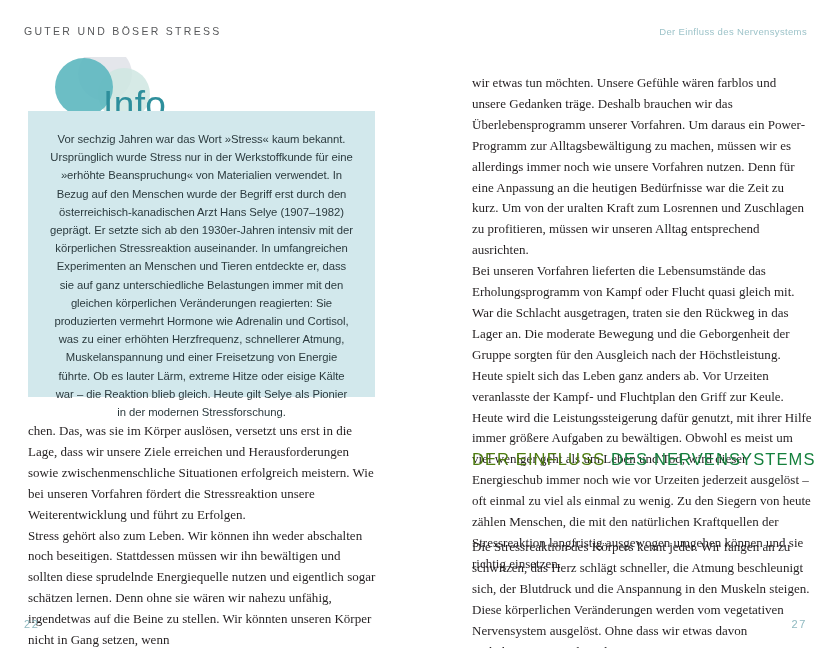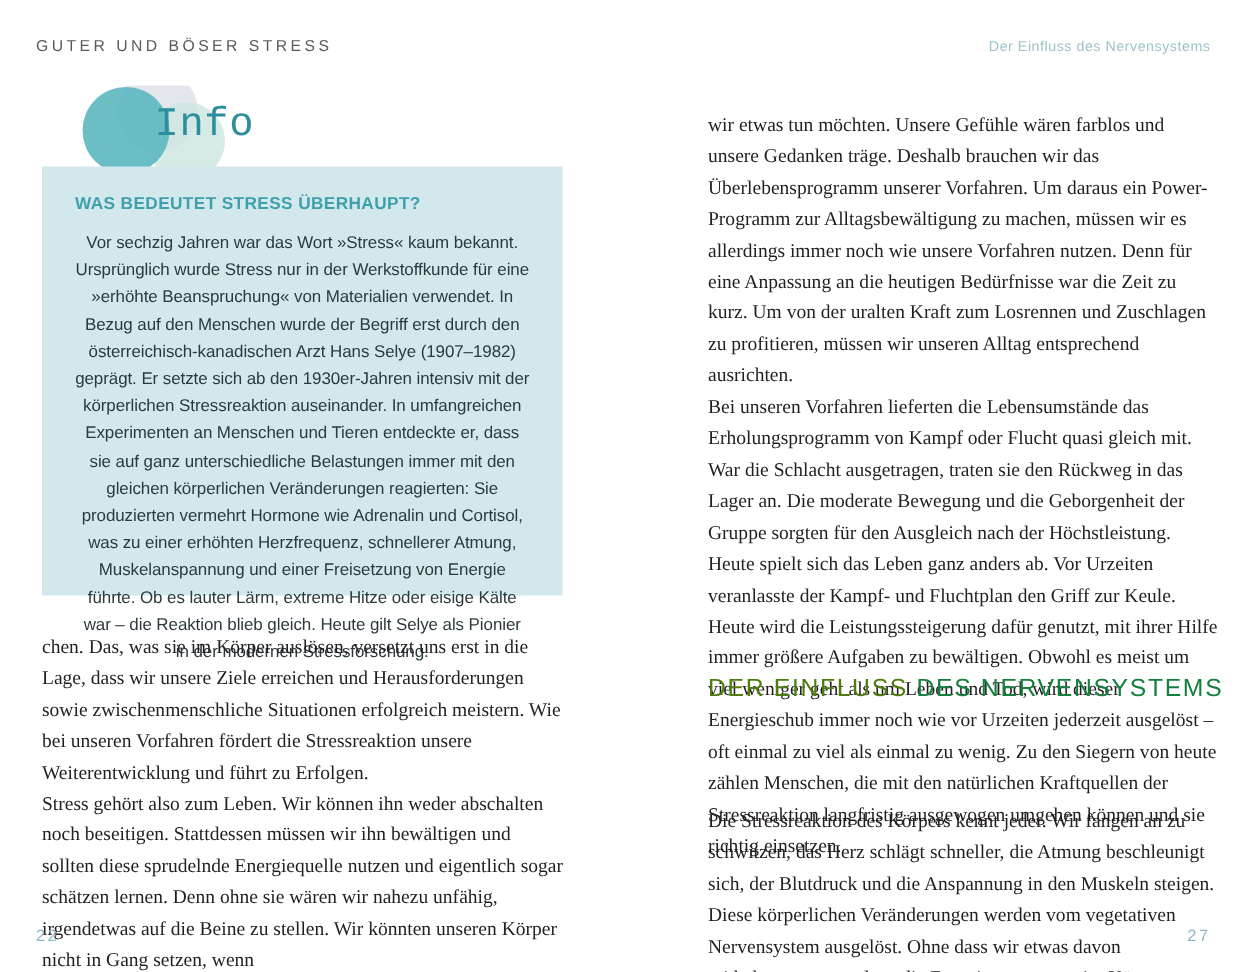--- a/index.html
+++ b/index.html
@@ -62,23 +62,23 @@
     position: absolute;
     left: 38px;
     top: 57px;
     width: 200px;
     height: 62px;
   }
   .info-badge svg { display: block; }
   .info-word {
     position: absolute;
     left: 103px;
-    top: 71px;
-    font-family: Liberation Mono, monospace;
-    font-size: 27px;
+    top: 86px;
+    font-family: Liberation Sans, sans-serif;
+    font-size: 37px;
     font-weight: 400;
     color: #2e8f9c;
     letter-spacing: 0.4px;
     line-height: 1;
   }
 
   
   .info-box {
     position: absolute;
     left: 28px;
@@ -168,21 +168,20 @@
   <div class="info-badge">
     <svg width="200" height="62" viewBox="0 0 200 62">
       <circle cx="67" cy="17" r="27" fill="#dfe2e8" opacity="0.85"></circle>
       <circle cx="86" cy="37" r="26" fill="#cfe6e2" opacity="0.85"></circle>
       <circle cx="46" cy="30" r="29" fill="#5fb9c0" opacity="0.92"></circle>
     </svg>
   </div>
   <div class="info-word">Info</div>
 
   <div class="info-box">
-    <div class="info-box-title">WAS BEDEUTET STRESS ÜBERHAUPT?</div>
     <div class="info-box-body">Vor sechzig Jahren war das Wort »Stress« kaum bekannt. Ursprünglich wurde Stress nur in der Werkstoffkunde für eine »erhöhte Beanspruchung« von Materialien verwendet. In Bezug auf den Menschen wurde der Begriff erst durch den österreichisch-kanadischen Arzt Hans Selye (1907–1982) geprägt. Er setzte sich ab den 1930er-Jahren intensiv mit der körperlichen Stressreaktion auseinander. In umfangreichen Experimenten an Menschen und Tieren entdeckte er, dass sie auf ganz unterschiedliche Belastungen immer mit den gleichen körperlichen Veränderungen reagierten: Sie produzierten vermehrt Hormone wie Adrenalin und Cortisol, was zu einer erhöhten Herzfrequenz, schnellerer Atmung, Muskelanspannung und einer Freisetzung von Energie führte. Ob es lauter Lärm, extreme Hitze oder eisige Kälte war – die Reaktion blieb gleich. Heute gilt Selye als Pionier in der modernen Stressforschung.</div>
   </div>
 
   <div class="left-body">
 
   <p class="body-text">chen. Das, was sie im Körper auslösen, versetzt uns erst in die Lage, dass wir unsere Ziele erreichen und Herausforderungen sowie zwischenmenschliche Situationen erfolgreich meistern. Wie bei unseren Vorfahren fördert die Stressreaktion unsere Weiterentwicklung und führt zu Erfolgen.</p>
       <p class="body-text">Stress gehört also zum Leben. Wir können ihn weder abschalten noch beseitigen. Stattdessen müssen wir ihn bewältigen und sollten diese sprudelnde Energiequelle nutzen und eigentlich sogar schätzen lernen. Denn ohne sie wären wir nahezu unfähig, irgendetwas auf die Beine zu stellen. Wir könnten unseren Körper nicht in Gang setzen, wenn</p>
     </div>
 
   <div class="right-body-top">

